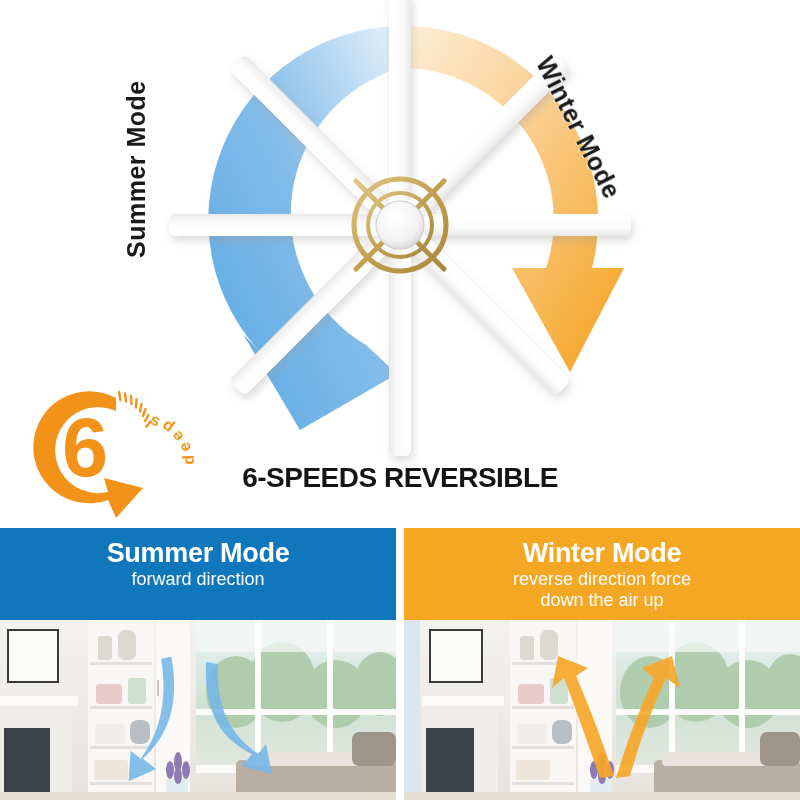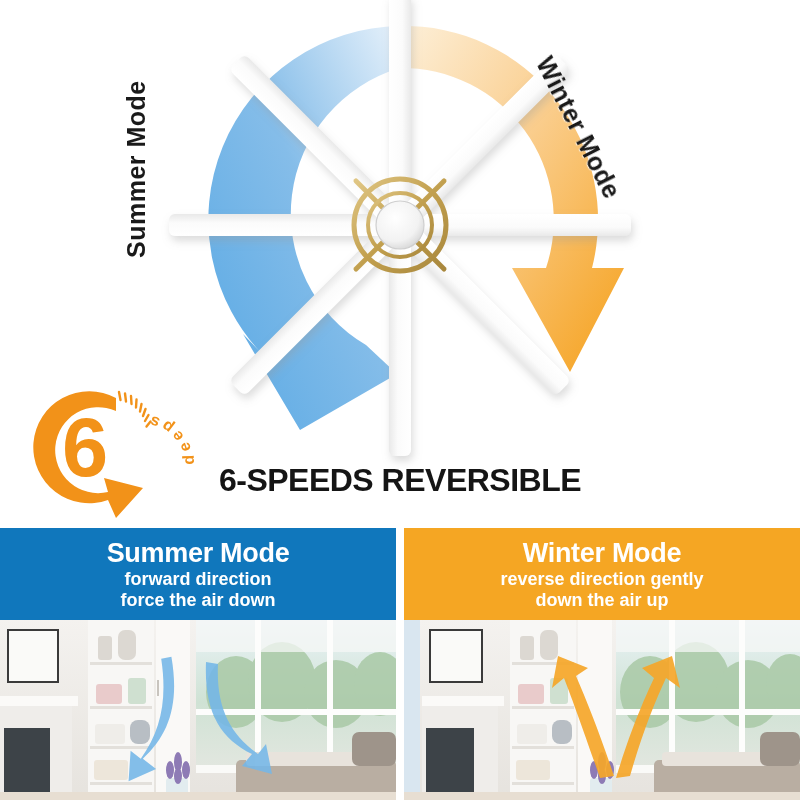--- a/index.html
+++ b/index.html
@@ -36,29 +36,29 @@
   }
   #speed-word span{
     position:absolute;left:0;top:0;
     font-size:16px;font-weight:700;color:#F29219;
     transform-origin:0 0;
   }
 
   
   #headline{
     position:absolute;left:0;top:462px;width:800px;text-align:center;
-    font-size:32px;font-weight:700;color:#151515;letter-spacing:-0.5px;
+    font-size:28px;font-weight:700;color:#151515;letter-spacing:-0.5px;
   }
 
   
   .banner{position:absolute;top:528px;height:92px;color:#fff;text-align:center;}
   #summer-banner{left:0;width:396px;background:#1077BC;}
   #winter-banner{left:404px;width:396px;background:#F5A623;}
   .banner .btitle{font-size:27px;font-weight:700;margin-top:9px;line-height:32px;letter-spacing:-.3px;}
-  .banner .bsub{font-size:18px;font-weight:700;line-height:21px;}
+  .banner .bsub{font-size:18px;font-weight:400;line-height:21px;}
 
   
   .photo-panel{position:absolute;top:620px;width:396px;height:180px;overflow:hidden;}
   #summer-photo{left:0;}
   #winter-photo{left:404px;}
   .room{position:absolute;left:0;top:0;width:396px;height:180px;}
 
   .flow-svg{position:absolute;left:0;top:0;width:396px;height:180px;}
 </style>
 </head>
@@ -200,26 +200,25 @@
         <span style="left: 71.9781px; top: 34.7436px; transform: rotate(268deg);">d</span>
       </div>
   </div>
 
   <div id="headline">6-SPEEDS REVERSIBLE</div>
 </div>
 
 <div class="banner" id="summer-banner">
   <div class="btitle">Summer Mode</div>
   <div class="bsub">forward direction</div>
-  <div class="bsub">force the air down</div>
 </div>
 
 <div class="banner" id="winter-banner">
   <div class="btitle">Winter Mode</div>
-  <div class="bsub">reverse direction gently</div>
+  <div class="bsub">reverse direction force</div>
   <div class="bsub">down the air up</div>
 </div>
 
 <div class="photo-panel" id="summer-photo">
   <svg class="room" viewBox="0 0 396 180" preserveAspectRatio="none">
     <defs>
       <linearGradient id="sWall" x1="0" y1="0" x2="0" y2="1">
         <stop offset="0%" stop-color="#F4F2EF"></stop>
           <stop offset="100%" stop-color="#E6E3DE"></stop>
       </linearGradient>

